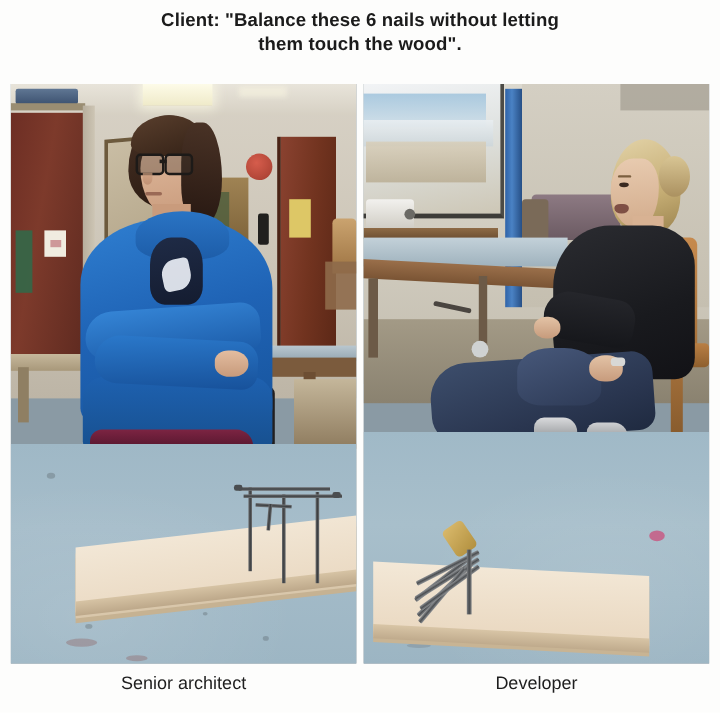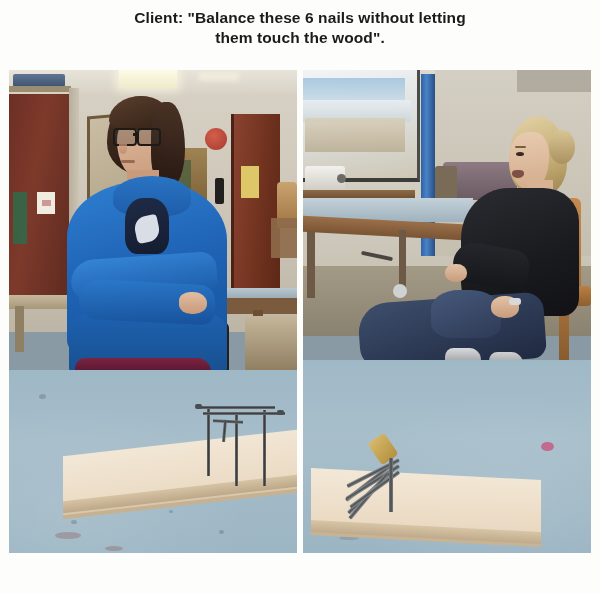--- a/index.html
+++ b/index.html
@@ -747,14 +747,18 @@
         <span class="bundle-nail" style="left:4px;top:60px;width:62px;transform:rotate(-44deg);"></span>
         <span class="bundle-nail" style="left:14px;top:50px;width:58px;transform:rotate(-27deg);"></span>
         <span class="bundle-nail" style="left:2px;top:64px;width:58px;transform:rotate(-50deg);"></span>
         <span class="bundle-nail" style="left:12px;top:62px;width:60px;transform:rotate(-36deg);"></span>
         <span class="bundle-tape"></span>
         <span class="bundle-stand"></span>
       </div>
     </div>
   </div>
 
+  <div class="labels">
+    <div class="label">Senior architect</div>
+    <div class="label">Developer</div>
+  </div>
 
 </div>
 
 </body></html>

